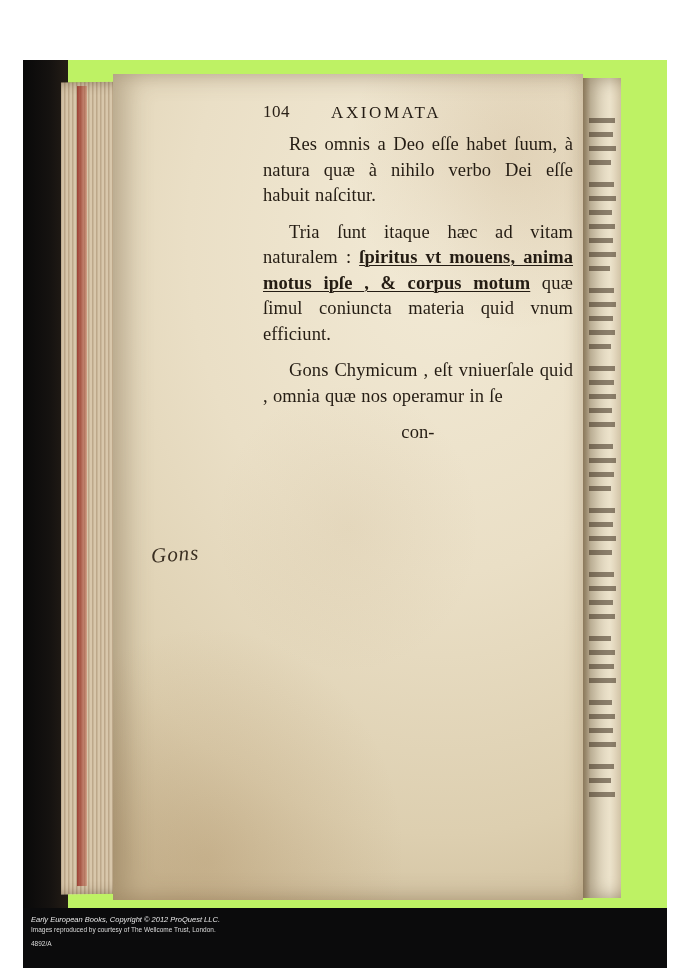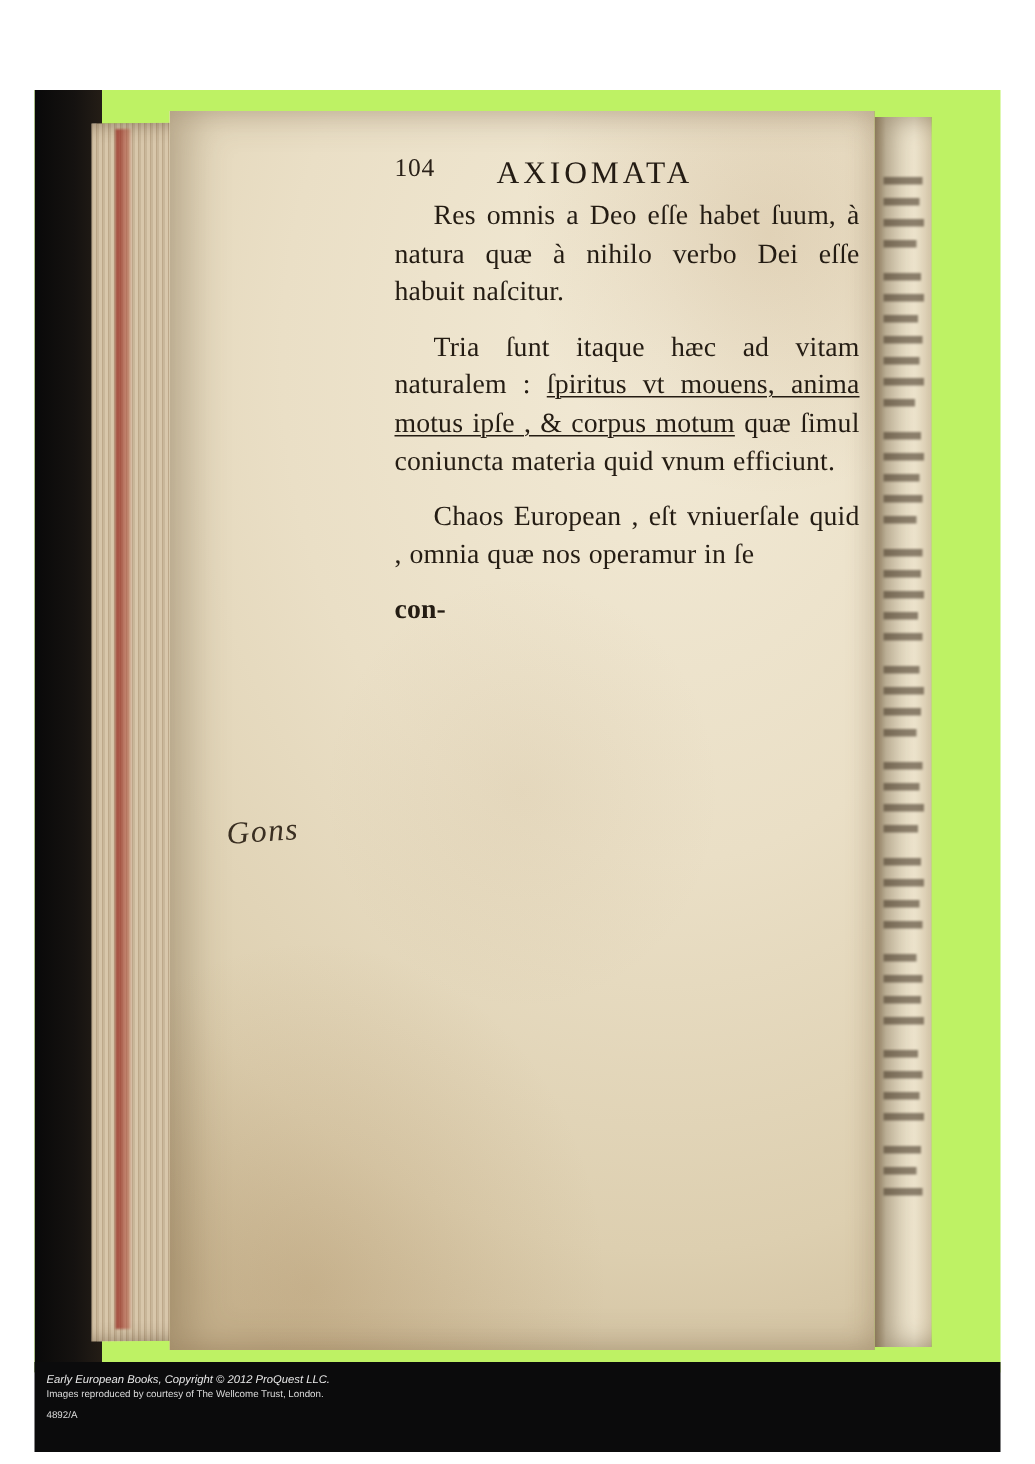--- a/index.html
+++ b/index.html
@@ -148,45 +148,44 @@
     left: 0px;
     top: 0px;
     font-size: 17px;
     color: #2a2118;
     letter-spacing: 0.5px;
   }
   #running-head {
     position: absolute;
     left: 68px;
     top: 1px;
-    font-size: 21px;
+    font-size: 17px;
     color: #241c14;
     letter-spacing: 2.6px;
     font-variant: small-caps;
   }
 
   .para {
     font-size: 18.5px;
     line-height: 25.5px;
     color: #241c13;
     text-align: justify;
     text-indent: 26px;
     margin: 0 0 11px 0;
     letter-spacing: 0.1px;
     word-spacing: 0.5px;
   }
   .para:last-child { margin-bottom: 0; }
 
   .para.tail {
-    text-align: left;
+    text-align: center;
     text-indent: 0;
-    font-weight: bold;
-  }
-
-  .ul { text-decoration: underline; text-decoration-thickness: 1px; text-underline-offset: 2px; }
+  }
+
+  .ul { text-decoration: underline; text-decoration-thickness: 1px; text-underline-offset: 2px; font-weight: bold; }
 
   
   #margin-note {
     position: absolute;
     left: 90px;
     top: 468px;
     font-family: "Liberation Serif", serif;
     font-style: italic;
     font-size: 21px;
     color: #3a2f22;
@@ -232,21 +231,21 @@
 
           <div id="head-row">
             <div id="folio">104</div>
             <div id="running-head">AXIOMATA</div>
           </div>
 
           <p class="para">Res omnis a Deo eſſe habet ſuum, à natura quæ à nihilo verbo Dei eſſe habuit naſcitur.</p>
 
           <p class="para"><span>Tria ſunt itaque hæc ad vitam naturalem : </span><span class="ul">ſpiritus vt mouens, anima</span><span> </span><span class="ul">motus ipſe , &amp; corpus motum</span><span> quæ ſimul coniuncta materia quid vnum efficiunt.</span></p>
 
-          <p class="para">Chaos European , eſt vniuerſale quid , omnia quæ nos operamur in ſe</p>
+          <p class="para">Gons Chymicum , eſt vniuerſale quid , omnia quæ nos operamur in ſe</p>
           <p class="para tail">con-</p>
 
         </div>
       </div>
 
       <div id="margin-note">Gons</div>
 
       <div id="facing-leaf">
         <div class="facing-line" style="top:40px;  width:26px;"></div>
         <div class="facing-line" style="top:54px;  width:24px;"></div>

